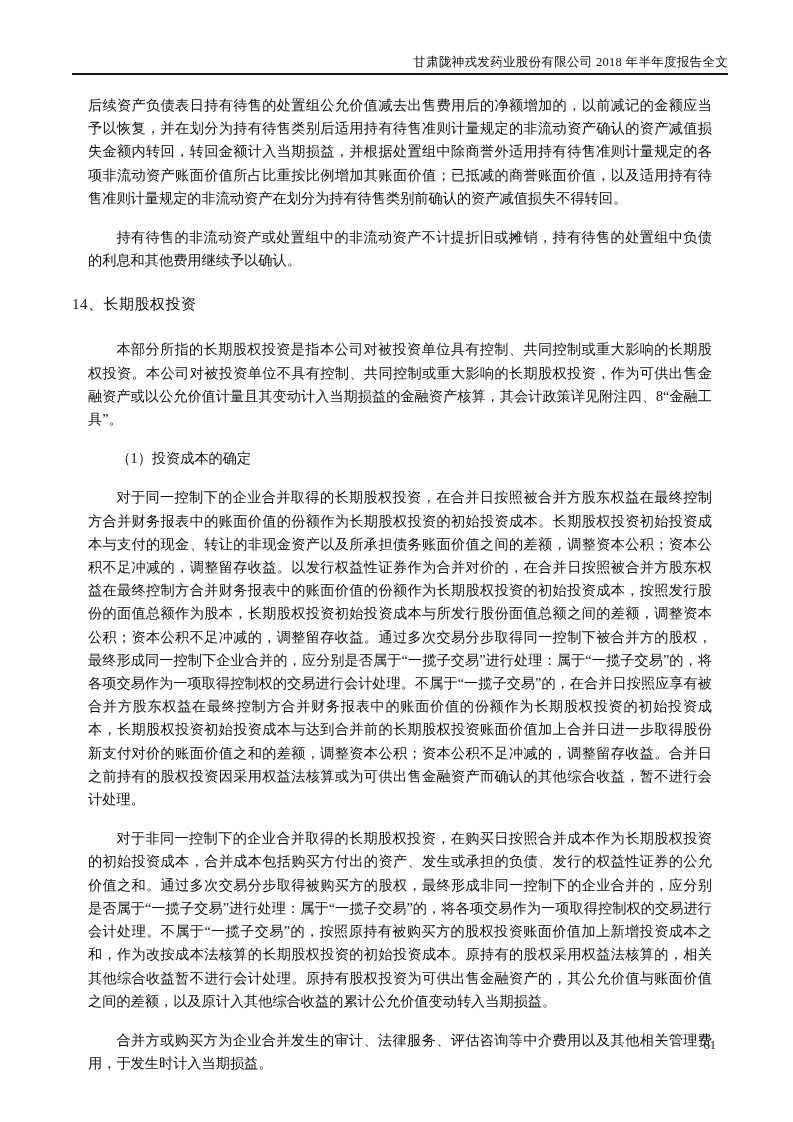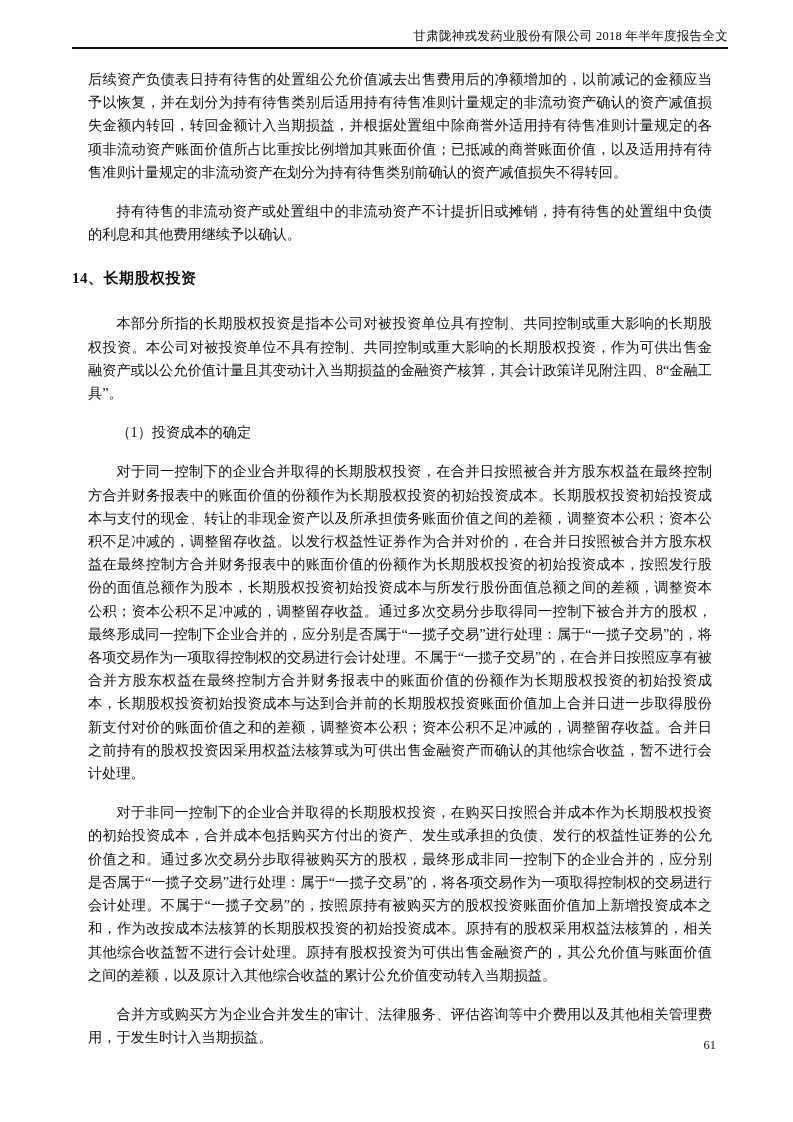--- a/index.html
+++ b/index.html
@@ -17,21 +17,21 @@
     font-family: "Liberation Serif", "DejaVu Serif", serif;
     color: #111111;
   }
   .content {
     position: absolute;
     left: 72px;
     top: 0;
     width: 656px;
   }
   .report-header {
-    padding-top: 28px;
+    padding-top: 54px;
   }
   .report-header .header-title {
     display: block;
     text-align: right;
     font-size: 12.5px;
     line-height: 16px;
     letter-spacing: 0.3px;
     color: #111111;
   }
   .header-rule {
@@ -49,21 +49,21 @@
   .doc-body p {
     margin: 16px;
     padding: 0;
     text-indent: 2em;
   }
   .doc-body p.no-indent {
     text-indent: 0;
   }
   .section-heading {
     font-size: 15px;
-    font-weight: bold;
+    font-weight: normal;
     line-height: 20px;
     margin: 22px 0 24px 0;
     text-indent: 0;
     letter-spacing: 0.5px;
   }
   .page-number {
     position: absolute;
     top: 1038px;
     right: 77px;
     font-size: 12.5px;

